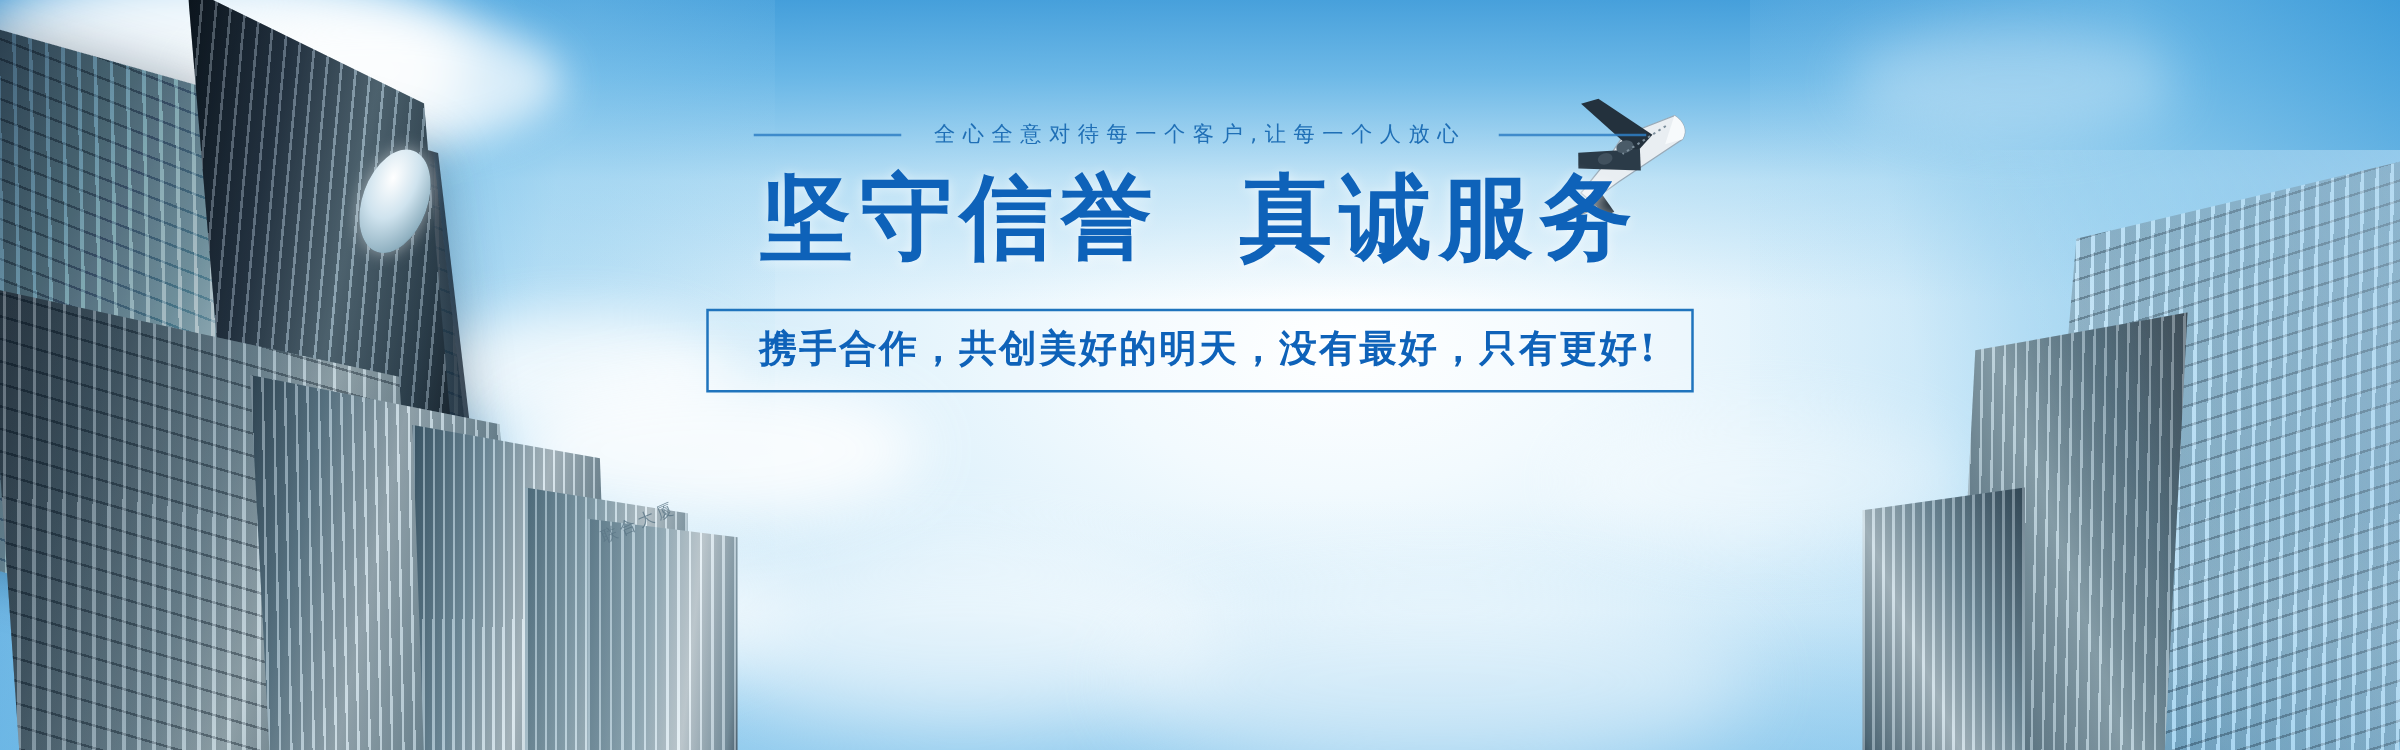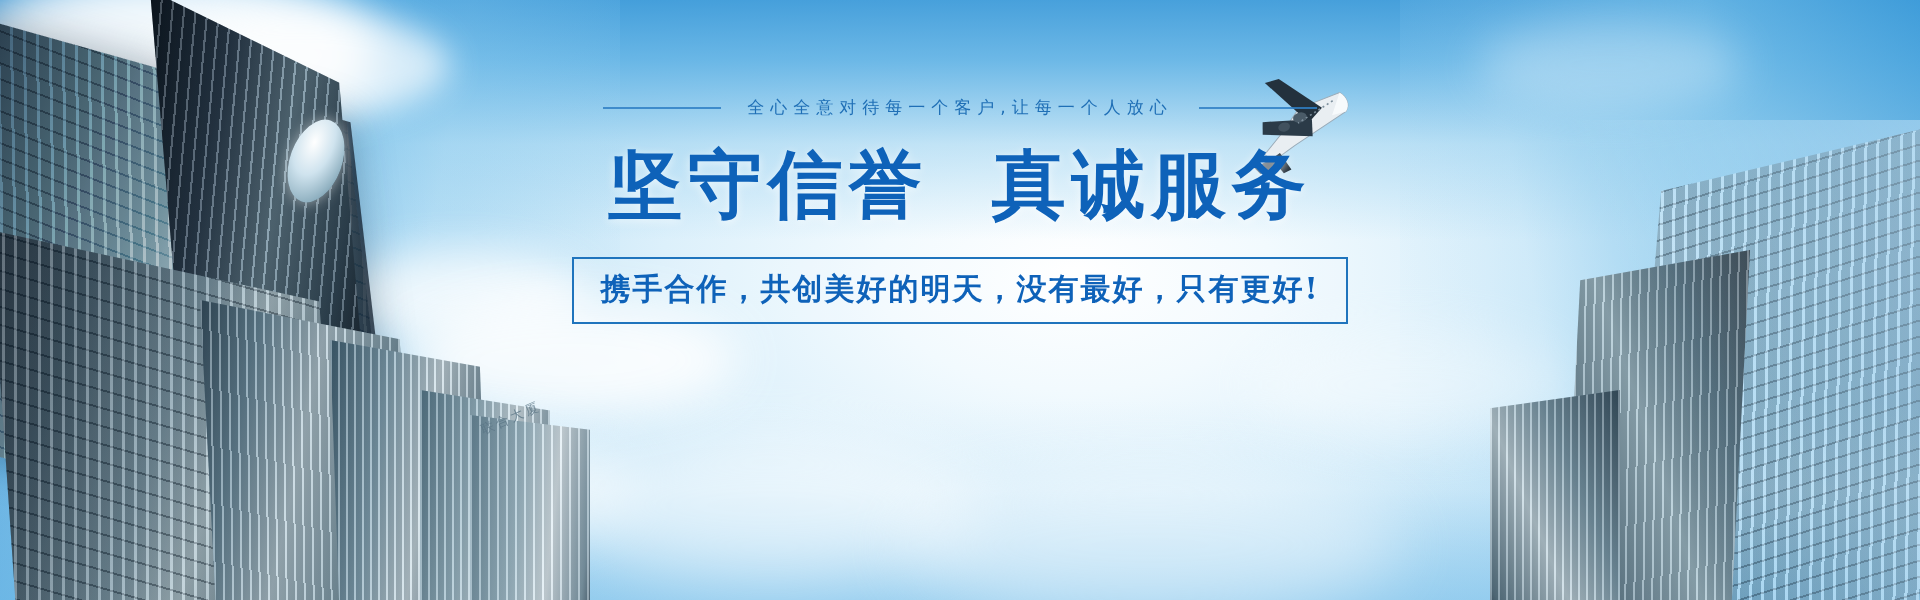--- a/index.html
+++ b/index.html
@@ -195,42 +195,42 @@
   }
 
   
   .content{
     position:absolute;left:0;right:0;top:96px;
     display:flex;flex-direction:column;align-items:center;
   }
 
   .eyebrow-row{
     display:flex;align-items:center;justify-content:center;gap:26px;
-    margin-bottom:22px;
+    margin-bottom:12px;
   }
   .rule{width:118px;height:2px;background:#2f7fc4;opacity:.85;}
   .eyebrow{
     color:#1f6fb6;font-size:17px;letter-spacing:6px;
     font-family:"DejaVu Sans","Liberation Sans",sans-serif;
     white-space:nowrap;
   }
 
   .headline{
     color:#0e62b9;
     font-size:74px;line-height:1;font-weight:bold;
     letter-spacing:6px;
     font-family:"DejaVu Serif","Liberation Serif",serif;
     text-shadow:0 2px 10px rgba(255,255,255,.65);
     white-space:pre;
     margin:6px 0 36px 0;
   }
 
   .subtitle-box{
     border:2px solid #1f74bd;
-    padding:10px 26px 12px 26px;
+    padding:10px 26px 12px 40px;
     color:#0e62b9;
     font-size:30px;letter-spacing:2px;font-weight:bold;
     font-family:"DejaVu Serif","Liberation Serif",serif;
     white-space:nowrap;
     background:rgba(255,255,255,.10);
   }
 </style>
 </head>
 <body>
 

